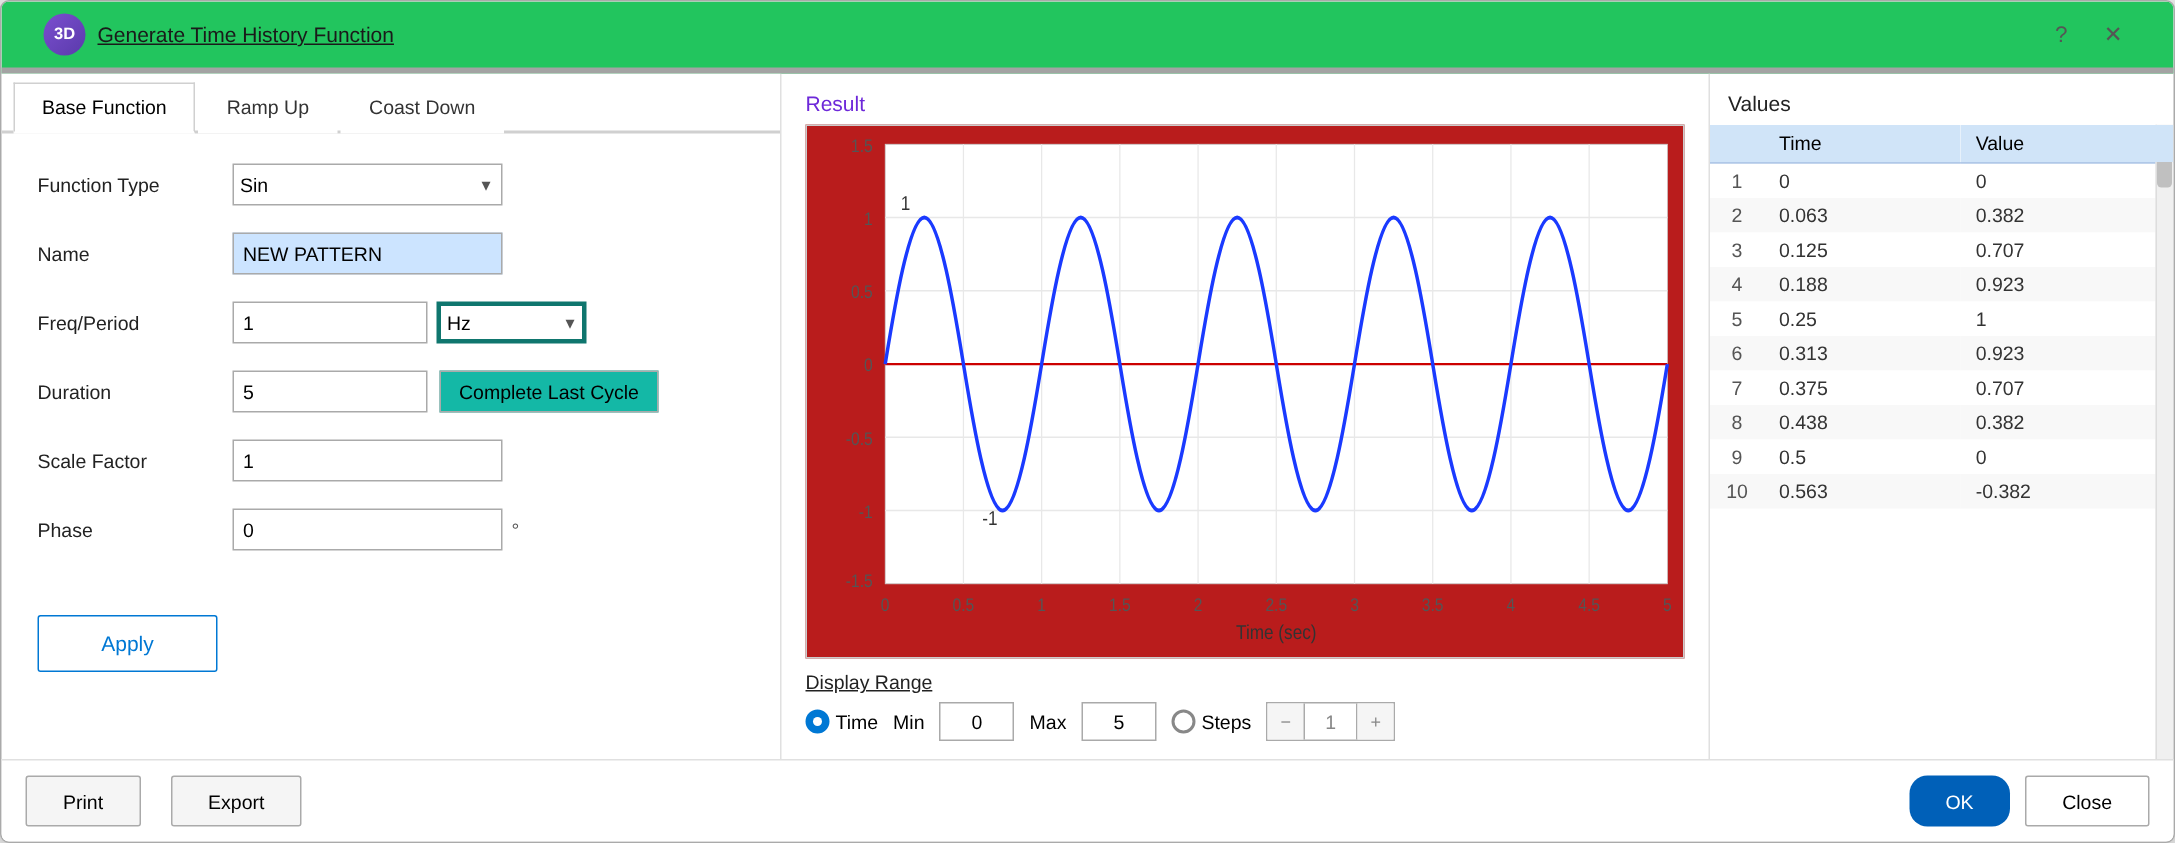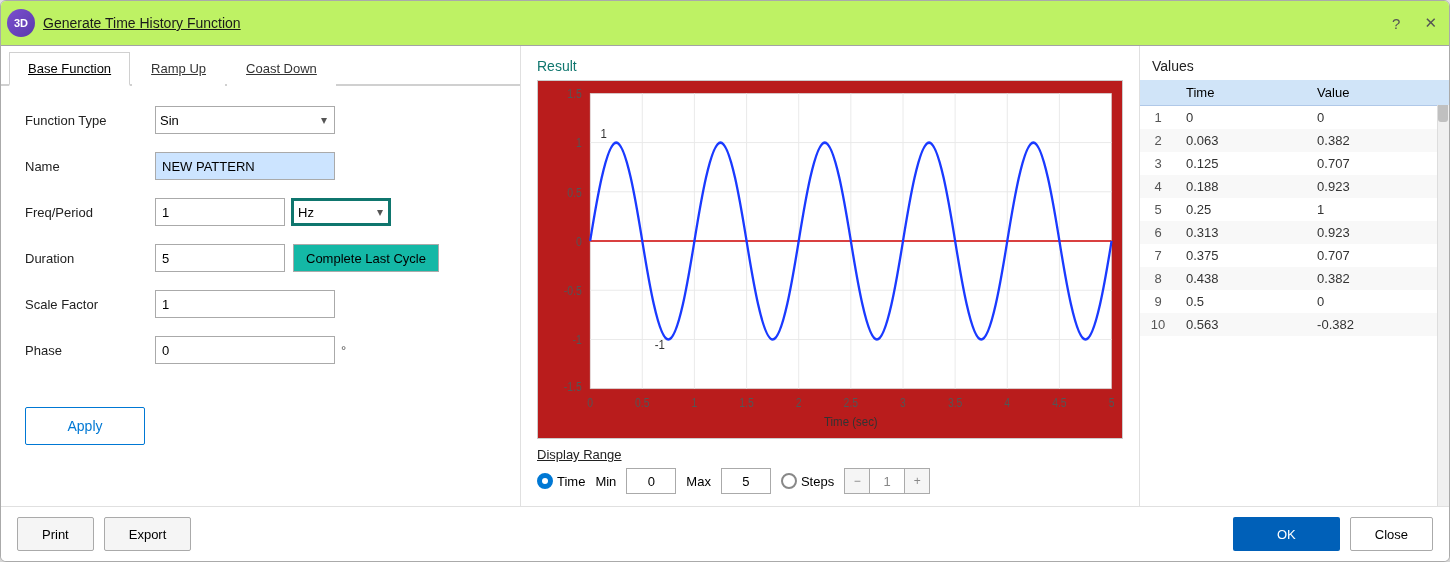--- a/index.html
+++ b/index.html
@@ -20,23 +20,23 @@
       border-radius: 6px;
       display: flex;
       flex-direction: column;
       box-shadow: 0 4px 20px rgba(0,0,0,0.3);
       overflow: hidden;
     }
     
     .title-bar {
       display: flex;
       align-items: center;
-      padding: 8px 6px;
-      background: #bef264;
-      border-bottom: 1px solid #a3a3a3;
+      padding: 8px 28px;
+      background: #22c55e;
+      border-bottom: 4px solid #a3a3a3;
       flex-shrink: 0;
     }
     .title-bar-icon {
       width: 28px;
       height: 28px;
       border-radius: 50%;
       background: linear-gradient(135deg, #7b4fcf, #5a3aab);
       color: white;
       font-size: 11px;
       font-weight: bold;
@@ -95,21 +95,20 @@
       padding: 8px 18px;
       cursor: pointer;
       border: 1px solid transparent;
       border-bottom: none;
       margin-right: 2px;
       font-size: 13px;
       color: #333;
       background: #ffffff;
       position: relative;
       top: 2px;
-      text-decoration: underline;
     }
     .tab.active {
       border: 1px solid #d0d0d0;
       border-bottom: 2px solid #ffffff;
       font-weight: 500;
       color: #000;
       background: #ffffff;
     }
 
     
@@ -233,21 +232,21 @@
     .center-panel {
       flex: 1;
       display: flex;
       flex-direction: column;
       padding: 12px 16px;
       overflow: hidden;
     }
     .result-title {
       font-size: 14px;
       font-weight: 500;
-      color: #0f766e;
+      color: #6d28d9;
       margin-bottom: 6px;
     }
     .chart-area {
       flex: 1;
       border: 1px solid #ccc;
       background: #b91c1c;
       position: relative;
       overflow: hidden;
     }
     .chart-svg {
@@ -417,45 +416,45 @@
     .footer {
       display: flex;
       align-items: center;
       padding: 10px 16px;
       border-top: 1px solid #e0e0e0;
       background: #ffffff;
       flex-shrink: 0;
     }
     .footer-left {
       display: flex;
-      gap: 10px;
+      gap: 20px;
     }
     .footer-btn {
       height: 34px;
       padding: 0 24px;
       background: #f5f5f5;
       border: 1px solid #aaa;
       cursor: pointer;
       font-size: 13px;
       border-radius: 2px;
     }
     .footer-right {
       margin-left: auto;
       display: flex;
       gap: 10px;
     }
     .ok-btn {
       height: 34px;
-      padding: 0 44px;
+      padding: 0 24px;
       background: #0060b8;
       border: none;
       color: #fff;
       font-size: 13px;
       cursor: pointer;
-      border-radius: 2px;
+      border-radius: 12px;
     }
     .close-btn {
       height: 34px;
       padding: 0 24px;
       background: #fff;
       border: 1px solid #aaa;
       font-size: 13px;
       cursor: pointer;
       border-radius: 2px;
     }

